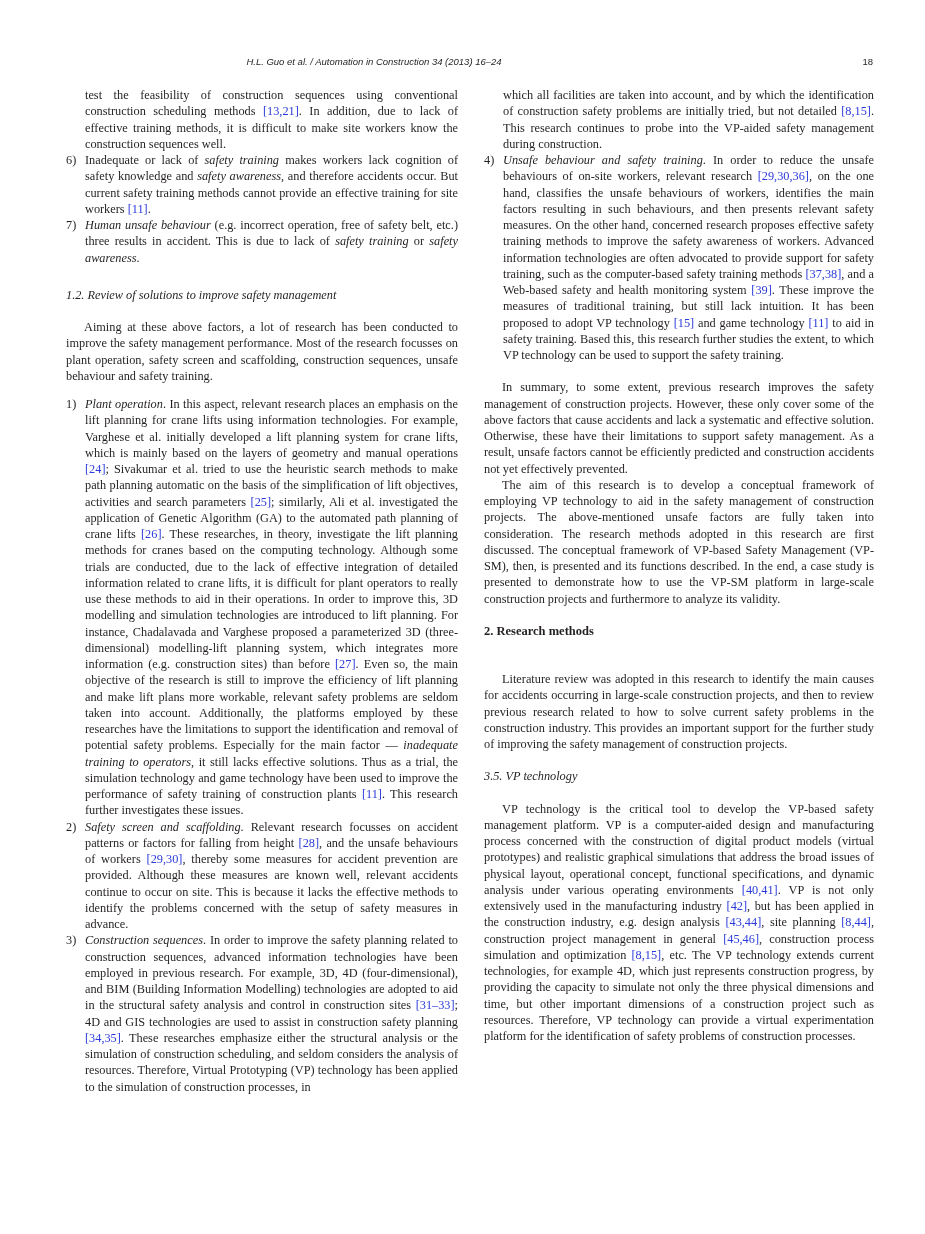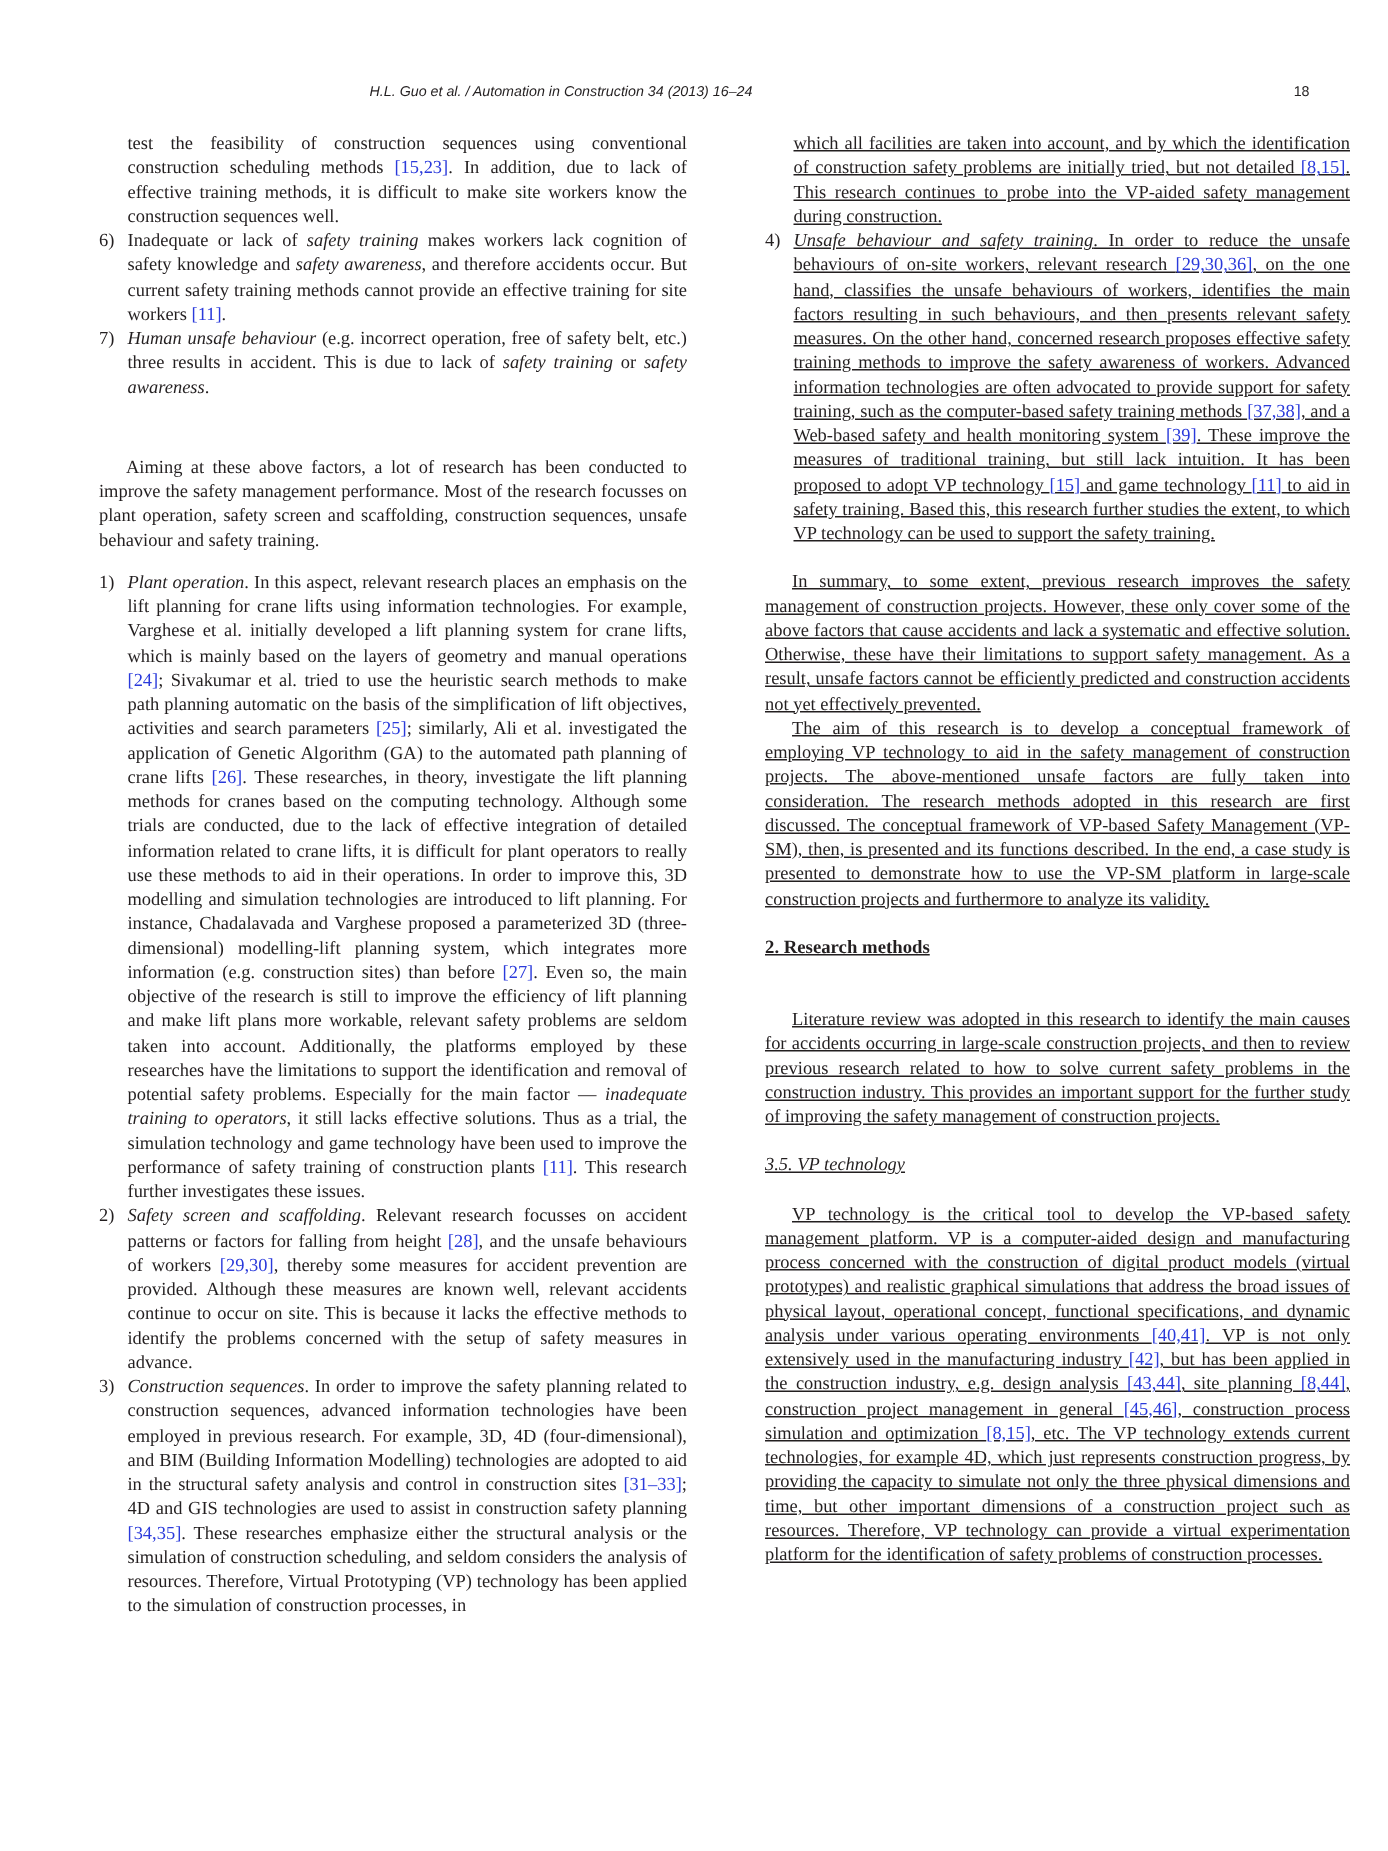--- a/index.html
+++ b/index.html
@@ -5,47 +5,48 @@
   html, body { margin:0; padding:0; background:#ffffff; }
   body { width:925px; height:1234px; position:relative; overflow:hidden;
          font-family:"Liberation Serif", "DejaVu Serif", serif; color:#231f20; }
   .header { position:absolute; top:56px; left:0; width:925px; height:16px;
             font-family:"Liberation Sans", sans-serif; font-size:9.5px; font-style:italic; }
   .header .running { position:absolute; left:0; width:748px; text-align:center; top:0; }
   .header .pageno { position:absolute; right:52px; top:0; font-style:normal; }
   .col { position:absolute; top:87px; width:392px; font-size:12.3px; line-height:16.25px;
          text-align:justify; hyphens:manual; }
   .col.left { left:66px; }
-  .col.right { left:510px; width:390px;text-decoration:underline; }
+  .col.right { left:484px; width:390px; }
   p { margin:0; }
   .indent { text-indent:18px; }
   .cont { padding-left:19px; }
   .li { position:relative; padding-left:19px; }
   .li .num { position:absolute; left:0; top:0; }
   .ref { color:#2a3adb; }
   em, .it { font-style:italic; }
   .h2 { font-weight:bold; font-size:12.5px; margin:0; }
   .h3 { font-style:italic; margin:0; }
 </style>
 </head>
 <body>
 
 <div class="header">
   <span class="running">H.L. Guo et al. / Automation in Construction 34 (2013) 16–24</span>
   <span class="pageno">18</span>
 </div>
 
 <div class="col left">
-  <p class="cont"><span>test the feasibility of construction sequences using conventional construction scheduling methods </span><a class="ref">[15,23]</a><span>. In addition, due to lack of effective training methods, it is difficult to make site workers know the construction sequences well.</span></p>
+  <p class="cont"><span>test the feasibility of construction sequences using conventional construction scheduling methods </span><a class="ref">[13,21]</a><span>. In addition, due to lack of effective training methods, it is difficult to make site workers know the construction sequences well.</span></p>
 
   <p class="li"><span class="num">6)</span><span>Inadequate or lack of </span><em>safety training</em><span> makes workers lack cognition of safety knowledge and </span><em>safety awareness</em><span>, and therefore accidents occur. But current safety training methods cannot provide an effective training for site workers </span><a class="ref">[11]</a><span>.</span></p>
 
   <p class="li"><span class="num">7)</span><em>Human unsafe behaviour</em><span> (e.g. incorrect operation, free of safety belt, etc.) three results in accident. This is due to lack of </span><em>safety training</em><span> or </span><em>safety awareness</em><span>.</span></p>
 
   <div style="height:21px"></div>
+  <p class="h3">1.2. Review of solutions to improve safety management</p>
   <div style="height:16px"></div>
   <p class="indent">Aiming at these above factors, a lot of research has been conducted to improve the safety management performance. Most of the research focusses on plant operation, safety screen and scaffolding, construction sequences, unsafe behaviour and safety training.</p>
   <div style="height:12px"></div>
 
   <p class="li"><span class="num">1)</span><em>Plant operation</em><span>. In this aspect, relevant research places an emphasis on the lift planning for crane lifts using information technologies. For example, Varghese et al. initially developed a lift planning system for crane lifts, which is mainly based on the layers of geometry and manual operations </span><a class="ref">[24]</a><span>; Sivakumar et al. tried to use the heuristic search methods to make path planning automatic on the basis of the simplification of lift objectives, activities and search parameters </span><a class="ref">[25]</a><span>; similarly, Ali et al. investigated the application of Genetic Algorithm (GA) to the automated path planning of crane lifts </span><a class="ref">[26]</a><span>. These researches, in theory, investigate the lift planning methods for cranes based on the computing technology. Although some trials are conducted, due to the lack of effective integration of detailed information related to crane lifts, it is difficult for plant operators to really use these methods to aid in their operations. In order to improve this, 3D modelling and simulation technologies are introduced to lift planning. For instance, Chadalavada and Varghese proposed a parameterized 3D (three-dimensional) modelling-lift planning system, which integrates more information (e.g. construction sites) than before </span><a class="ref">[27]</a><span>. Even so, the main objective of the research is still to improve the efficiency of lift planning and make lift plans more workable, relevant safety problems are seldom taken into account. Additionally, the platforms employed by these researches have the limitations to support the identification and removal of potential safety problems. Especially for the main factor — </span><em>inadequate training to operators</em><span>, it still lacks effective solutions. Thus as a trial, the simulation technology and game technology have been used to improve the performance of safety training of construction plants </span><a class="ref">[11]</a><span>. This research further investigates these issues.</span></p>
 
   <p class="li"><span class="num">2)</span><em>Safety screen and scaffolding</em><span>. Relevant research focusses on accident patterns or factors for falling from height </span><a class="ref">[28]</a><span>, and the unsafe behaviours of workers </span><a class="ref">[29,30]</a><span>, thereby some measures for accident prevention are provided. Although these measures are known well, relevant accidents continue to occur on site. This is because it lacks the effective methods to identify the problems concerned with the setup of safety measures in advance.</span></p>
 
   <p class="li"><span class="num">3)</span><em>Construction sequences</em><span>. In order to improve the safety planning related to construction sequences, advanced information technologies have been employed in previous research. For example, 3D, 4D (four-dimensional), and BIM (Building Information Modelling) technologies are adopted to aid in the structural safety analysis and control in construction sites </span><a class="ref">[31–33]</a><span>; 4D and GIS technologies are used to assist in construction safety planning </span><a class="ref">[34,35]</a><span>. These researches emphasize either the structural analysis or the simulation of construction scheduling, and seldom considers the analysis of resources. Therefore, Virtual Prototyping (VP) technology has been applied to the simulation of construction processes, in</span></p>
 </div>

